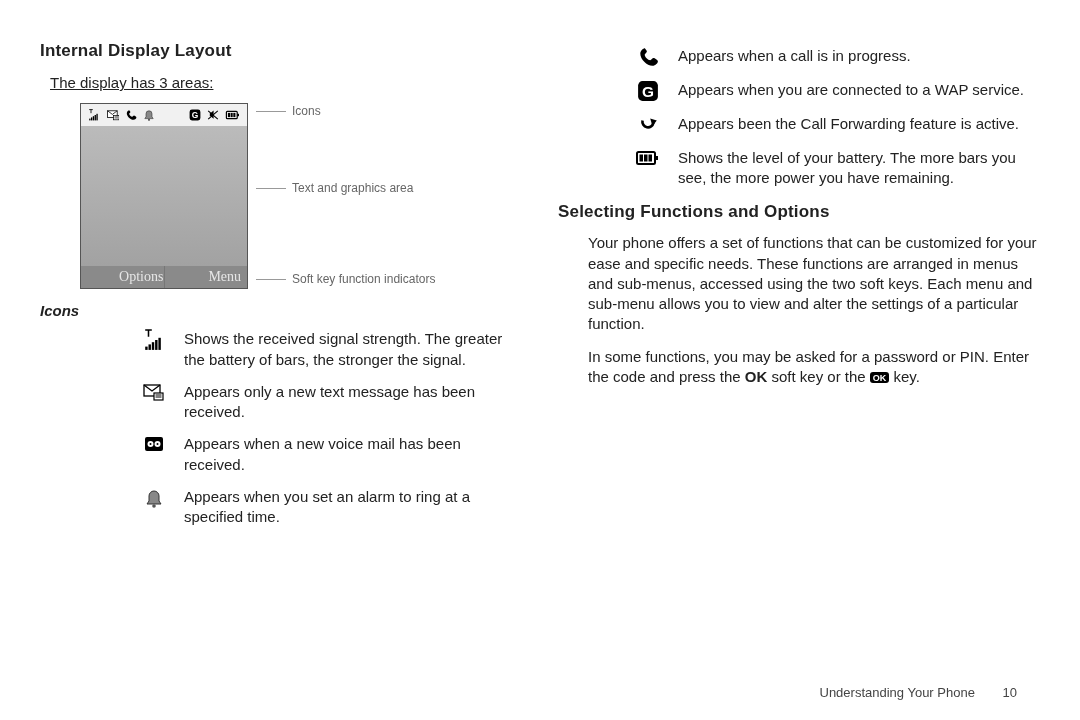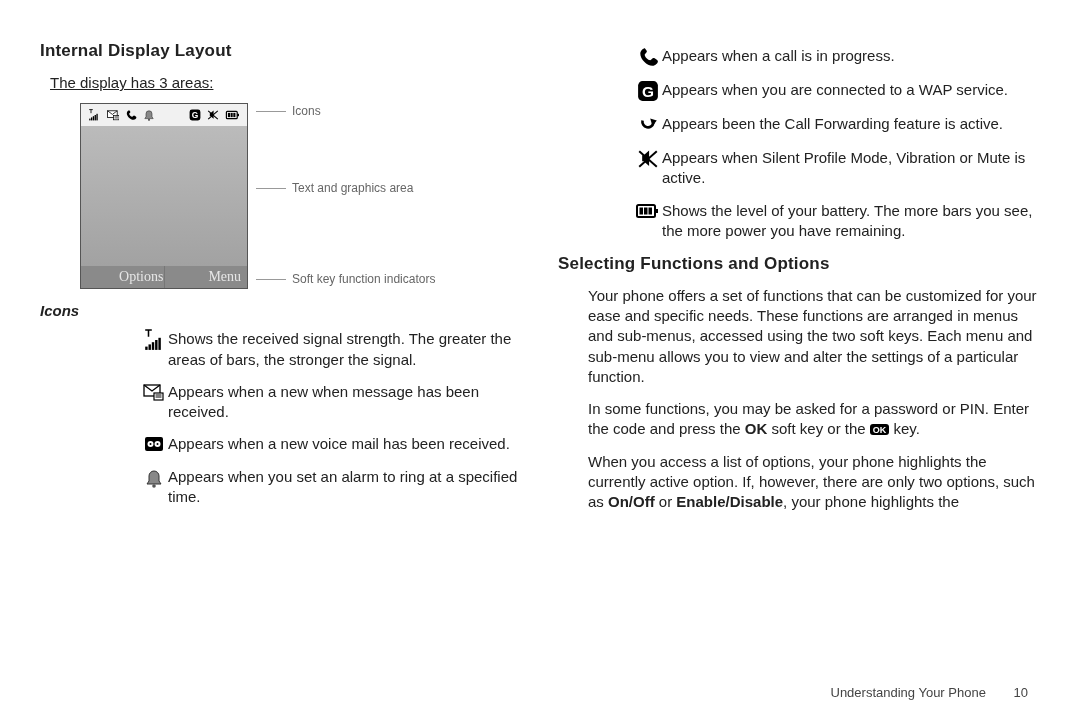--- a/index.html
+++ b/index.html
@@ -95,38 +95,39 @@
   .sub {
     font-family: Arial, Helvetica, sans-serif;
     font-weight: 900;
     font-style: italic;
     font-size: 15px;
     margin: 12px 0 8px 0;
   }
   .icon-row {
     display: flex;
     align-items: flex-start;
+    gap: 16px;
     margin: 6px 0 12px 100px;
   }
   .col2 .icon-row { margin-left: 76px; }
   .icon-cell {
     width: 28px;
     min-width: 28px;
     text-align: center;
   }
   .icon-cell svg { display:block; margin:auto; }
   .desc { flex:1; font-size:15px; }
   .para {
     margin: 8px 0 12px 30px;
     font-size: 15px;
   }
   .footer {
     position: absolute;
     bottom: 18px;
-    right: 52px;
+    right: 63px;
     font-size: 13px;
     color: #444;
   }
   .pagenum { margin-left: 24px; }
   b { font-weight: 900; }
   .okpill {
     display:inline-block;
     background:#000;
     color:#fff;
     font-size:9px;
@@ -268,29 +269,29 @@
     </div>
 
     <div class="sub">Icons</div>
 
     <div class="icon-row">
       <span class="icon-cell">
           <svg width="22" height="22" viewBox="0 0 20 20">
             <use href="#i-signal"></use>
           </svg>
         </span>
-      <span class="desc">Shows the received signal strength. The greater the areas of bars, the stronger the signal.</span>
+      <span class="desc">Shows the received signal strength. The greater the battery of bars, the stronger the signal.</span>
     </div>
     <div class="icon-row">
       <span class="icon-cell">
           <svg width="24" height="20" viewBox="0 0 22 20">
             <use href="#i-msg"></use>
           </svg>
         </span>
-      <span class="desc">Appears when a new when message has been received.</span>
+      <span class="desc">Appears only a new text message has been received.</span>
     </div>
     <div class="icon-row">
       <span class="icon-cell">
           <svg width="22" height="20" viewBox="0 0 20 20">
             <use href="#i-vmail"></use>
           </svg>
         </span>
       <span class="desc">Appears when a new voice mail has been received.</span>
     </div>
     <div class="icon-row">
@@ -320,45 +321,34 @@
         </span>
       <span class="desc">Appears when you are connected to a WAP service.</span>
     </div>
     <div class="icon-row">
       <span class="icon-cell">
           <svg width="22" height="22" viewBox="0 0 20 20">
             <use href="#i-fwd"></use>
           </svg>
         </span>
       <span class="desc">Appears been the Call Forwarding feature is active.</span>
-    </div>
-    <div class="icon-row">
-      <span class="icon-cell">
-          <svg width="22" height="22" viewBox="0 0 20 20">
-            <use href="#i-silent"></use>
-          </svg>
-        </span>
-      <span class="desc">Appears when Silent Profile Mode, Vibration or Mute is active.</span>
     </div>
     <div class="icon-row">
       <span class="icon-cell">
           <svg width="26" height="20" viewBox="0 0 24 20">
             <use href="#i-batt"></use>
           </svg>
         </span>
       <span class="desc">Shows the level of your battery. The more bars you see, the more power you have remaining.</span>
     </div>
 
     <h2>Selecting Functions and Options</h2>
     <p class="para">Your phone offers a set of functions that can be customized for your ease and specific needs. These functions are arranged in menus and sub-menus, accessed using the two soft keys. Each menu and sub-menu allows you to view and alter the settings of a particular function.</p>
     <p class="para">
       <span>In some functions, you may be asked for a password or PIN. Enter the code and press the </span><b>OK</b><span> soft key or the </span><span class="okpill">OK</span><span> key.</span>
     </p>
-    <p class="para">
-      <span>When you access a list of options, your phone highlights the currently active option. If, however, there are only two options, such as </span><b>On/Off</b><span> or </span><b>Enable/Disable</b><span>, your phone highlights the</span>
-    </p>
   </div>
 
   <div class="footer">
     <span>Understanding Your Phone</span>
     <span class="pagenum">10</span>
   </div>
 </div>
 
 </body></html>

